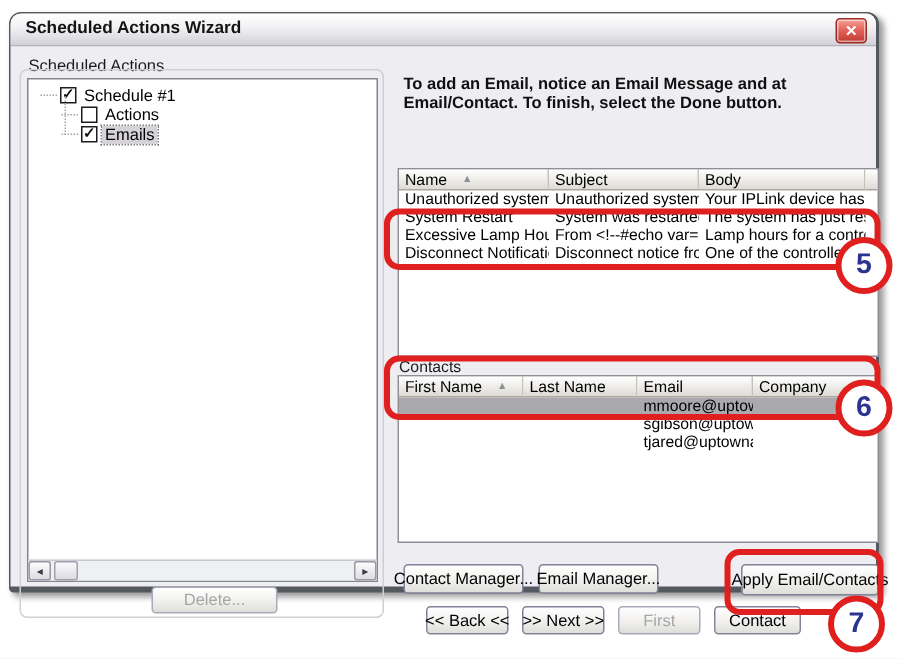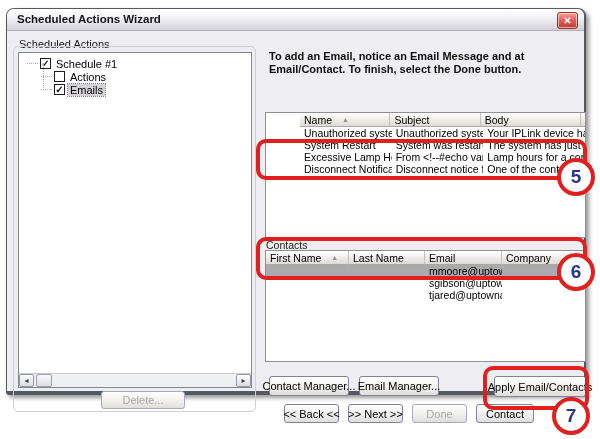--- a/index.html
+++ b/index.html
@@ -173,21 +173,21 @@
   </div>
 
   <div class="btn disabled" style="left:94px; top:382px; width:84px; height:18px;">Delete...</div>
 
   <div class="instructions">
     <div>To add an Email, notice an Email Message and at</div>
     <div>Email/Contact. To finish, select the Done button.</div>
   </div>
 
   <span class="panel-label" style="left:259px; top:104px;">Email Messages</span>
-  <div class="listview" style="left:258px; top:103px; width:321px; height:126px;padding-left:34px;">
+  <div class="listview" style="left:258px; top:103px; width:321px; height:126px;">
     <div class="lv-header">
       <div class="lv-hcell" style="width:100px;">
         <span>Name</span>
         <span class="sort-icon">▲</span>
       </div>
       <div class="lv-hcell" style="width:100px;">
         <span>Subject</span>
       </div>
       <div class="lv-hcell" style="width:111px;">
         <span>Body</span>
@@ -252,21 +252,21 @@
       <div class="lv-cell" style="flex:1;"></div>
     </div>
   </div>
 
   <div class="btn" style="left:262px; top:367px; width:80px;">Contact Manager...</div>
   <div class="btn" style="left:352px; top:367px; width:80px;">Email Manager...</div>
   <div class="btn" style="left:487px; top:367px; width:92px; height:21px;">Apply Email/Contacts</div>
 
   <div class="btn" style="left:277px; top:395px; width:55px; height:19px;">&lt;&lt; Back &lt;&lt;</div>
   <div class="btn" style="left:341px; top:395px; width:55px; height:19px;">&gt;&gt; Next &gt;&gt;</div>
-  <div class="btn disabled" style="left:405px; top:395px; width:55px; height:19px;">Done</div>
+  <div class="btn disabled" style="left:405px; top:395px; width:55px; height:19px;">First</div>
   <div class="btn" style="left:469px; top:395px; width:58px; height:19px;">Contact</div>
 
 </div>
 
 <div class="ann-rect" style="left:256px; top:139px; width:331px; height:41px;"></div>
 <div class="ann-rect" style="left:256px; top:237px; width:331px; height:43px;"></div>
 <div class="ann-rect" style="left:483px; top:366px; width:106px; height:44px;"></div>
 
 <div class="ann-circle" style="left:557px; top:158px;">5</div>
 <div class="ann-circle" style="left:557px; top:253px;">6</div>

